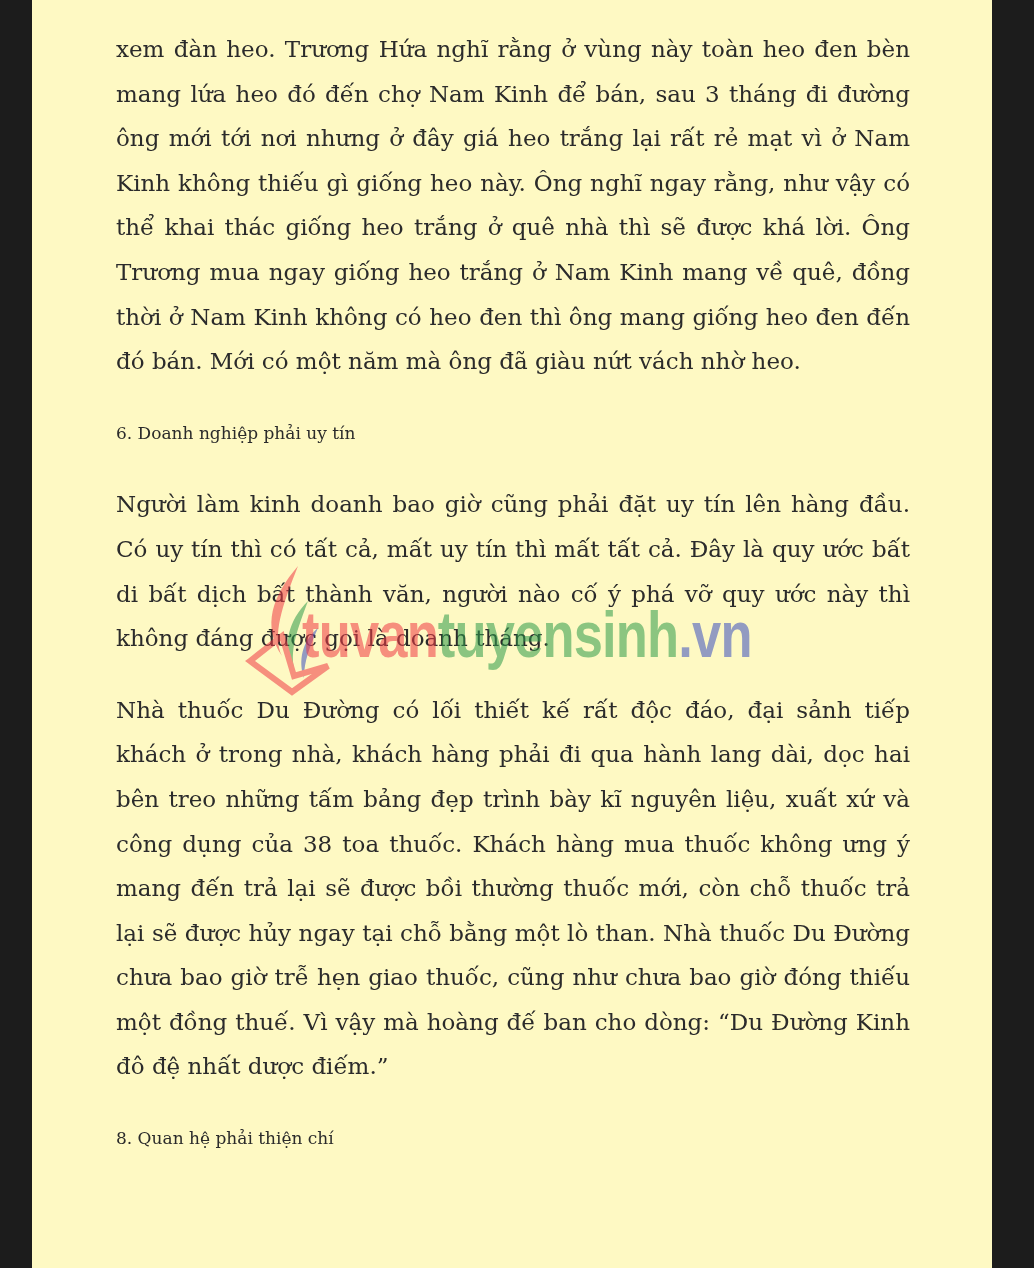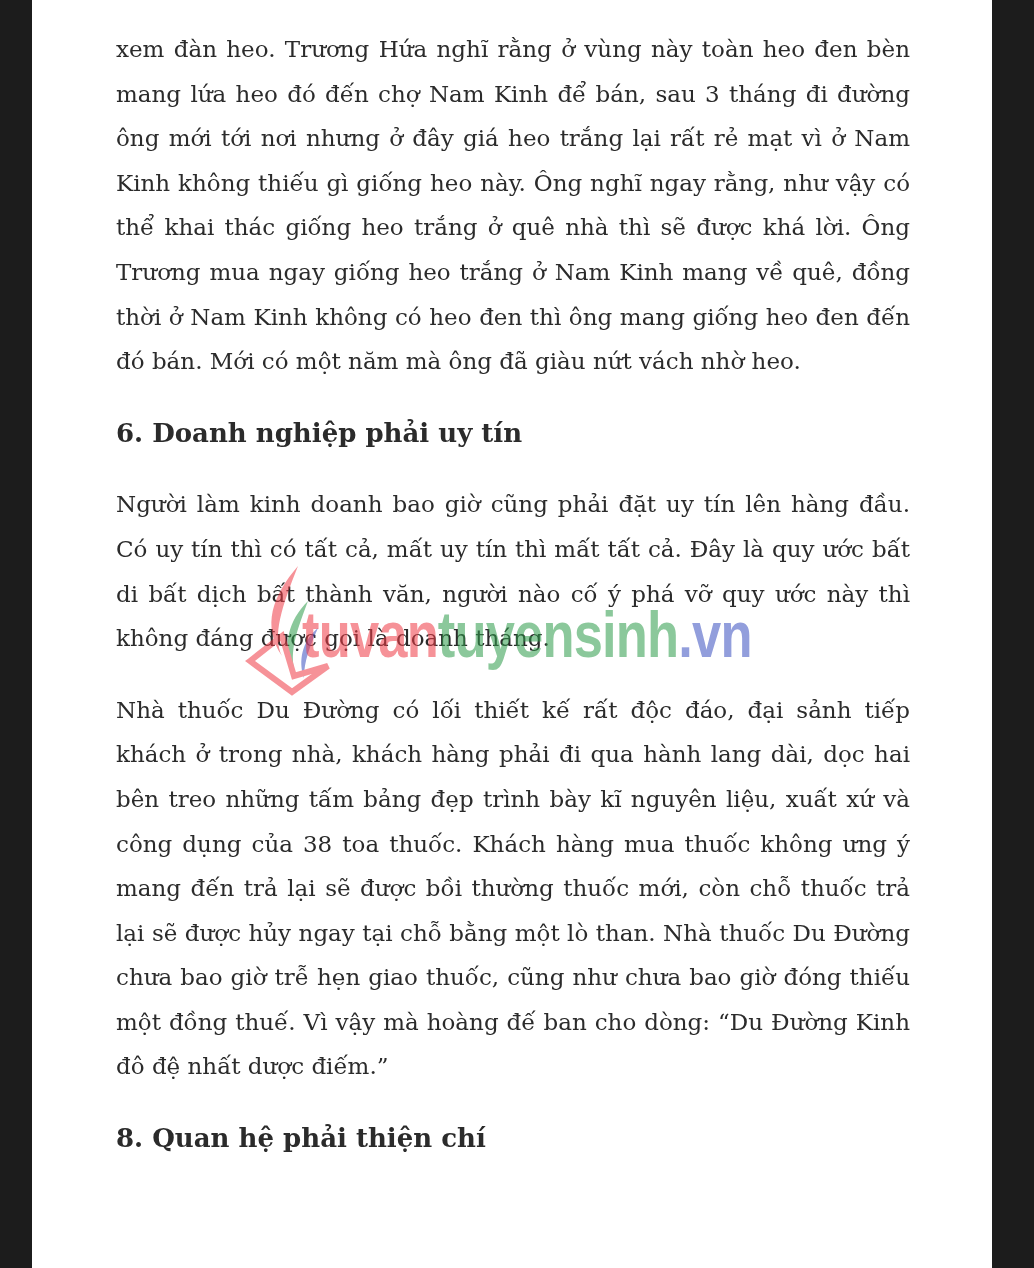--- a/index.html
+++ b/index.html
@@ -4,37 +4,37 @@
 <style>
   html, body { margin: 0; padding: 0; }
   body {
     width: 1034px; height: 1268px; overflow: hidden;
     background: #1c1c1c;
     position: relative;
     font-family: "DejaVu Serif", "Liberation Serif", serif;
   }
   .page {
     position: absolute; left: 32px; top: 0; width: 960px; height: 1268px;
-    background: #ffffff;
+    background: #fef9c3;
   }
   .content {
     position: absolute; left: 84px; top: 27px; width: 794px;
     color: #2b2b2b;
     font-size: 23px;
     line-height: 44.6px;
   }
   .content p {
     margin: 0 0 27px 0;
     text-align: justify;
   }
   .content p.last-line-left { text-align-last: left; }
   .content h3 {
     margin: 0 0 27px 0;
-    font-weight: bold;
-    font-size: 26px;
+    font-weight: normal;
+    font-size: 17px;
     line-height: 44.6px;
   }
   .watermark {
     position: absolute; left: 210px; top: 556px; width: 540px; height: 140px;
     pointer-events: none;
   }
   .wm-text {
     position: absolute; left: 60px; top: 44px;
     font-family: "Liberation Sans", sans-serif;
     font-weight: bold; font-size: 64px; line-height: 70px;

